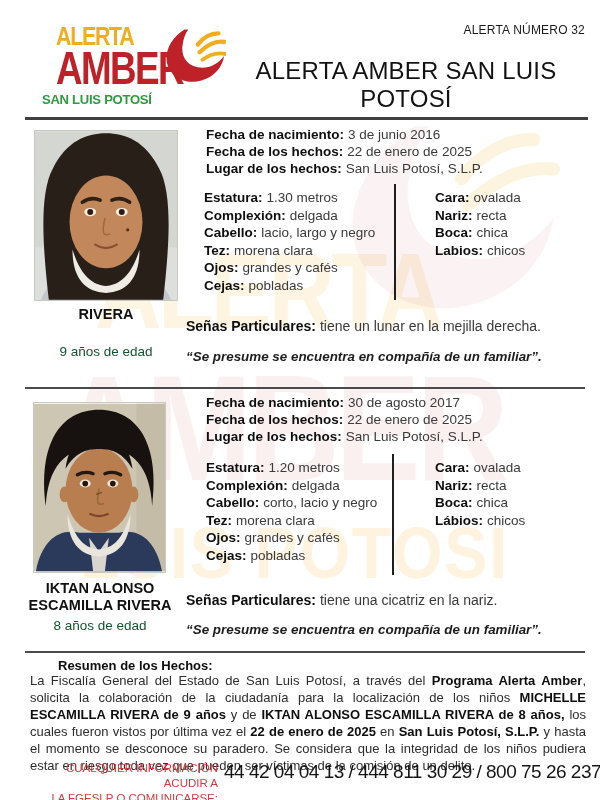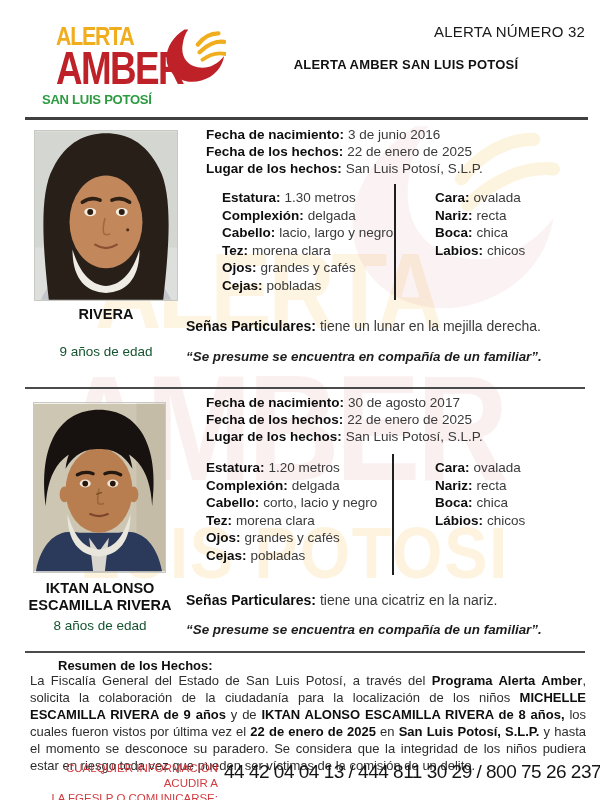--- a/index.html
+++ b/index.html
@@ -11,22 +11,22 @@
   .wm-alerta{left:95px;top:228px;font-size:108px;color:rgba(240,174,31,.13);transform:scaleX(.85);transform-origin:left;letter-spacing:-4px;}
   .wm-amber{left:58px;top:342px;font-size:150px;color:rgba(192,40,46,.07);transform:scaleX(.85);transform-origin:left;letter-spacing:-5px;}
   .wm-potosi{left:80px;top:512px;font-size:72px;color:rgba(240,174,31,.15);transform:scaleX(.9);transform-origin:left;letter-spacing:2px;}
   .content{position:relative;z-index:1;}
   
   .logo{left:42px;top:24px;width:170px;height:92px;}
   .logo-l1{margin-left:14px;font-size:26px;font-weight:bold;color:#F0AE1F;line-height:24px;letter-spacing:-1.5px;transform:scaleX(.82);transform-origin:left;}
   .logo-l2{margin-left:14px;font-size:46px;font-weight:bold;color:#BF2128;line-height:40px;letter-spacing:-2px;transform:scaleX(.8);transform-origin:left;}
   .logo-l3{font-size:13.5px;font-weight:bold;color:#2E9B41;margin-top:4px;letter-spacing:-.3px;transform:scaleX(.97);transform-origin:left;white-space:nowrap;}
   .swoosh{position:absolute;left:118px;top:2px;width:66px;height:58px;}
-  .alert-number{right:15px;top:23px;font-size:15px;color:#1a1a1a;letter-spacing:.2px;}
-  .main-title{left:226px;top:57px;width:360px;text-align:center;font-size:13px;font-weight:bold;color:#121212;letter-spacing:.2px;}
+  .alert-number{right:15px;top:23px;font-size:12px;color:#1a1a1a;letter-spacing:.2px;}
+  .main-title{left:226px;top:57px;width:360px;text-align:center;font-size:24px;font-weight:normal;color:#121212;letter-spacing:.2px;}
   
   .hline{position:absolute;background:#404040;}
   .vline{position:absolute;width:2px;background:#1f1f1f;}
   
   .photo{position:absolute;border:1px solid #c9c9c4;box-sizing:border-box;}
   .photo svg{display:block;width:100%;height:100%;}
   .name{position:absolute;text-align:center;font-weight:bold;font-size:14.5px;line-height:16.5px;color:#101010;}
   .age{position:absolute;text-align:center;font-size:13.5px;color:#14532d;}
   
   .row{font-size:13.5px;line-height:17px;white-space:nowrap;padding-left:20px;}
@@ -101,21 +101,21 @@
         <div>RIVERA</div>
       </div>
       <div class="age" style="left:10px;top:344px;width:192px;">9 años de edad</div>
 
       <div class="abs" style="left:186px;top:126px;">
         <div class="row"><span class="lbl">Fecha de nacimiento:</span><span class="val">3 de junio 2016</span></div>
         <div class="row"><span class="lbl">Fecha de los hechos:</span><span class="val">22 de enero de 2025</span></div>
         <div class="row"><span class="lbl">Lugar de los hechos:</span><span class="val">San Luis Potosí, S.L.P.</span></div>
       </div>
 
-      <div class="abs feat" style="left:202px;top:189px;">
+      <div class="abs feat" style="left:184px;top:189px;">
         <div class="row"><span class="lbl">Estatura:</span><span class="val">1.30 metros</span></div>
         <div class="row"><span class="lbl">Complexión:</span><span class="val">delgada</span></div>
         <div class="row"><span class="lbl">Cabello:</span><span class="val">lacio, largo y negro</span></div>
         <div class="row"><span class="lbl">Tez:</span><span class="val">morena clara</span></div>
         <div class="row"><span class="lbl">Ojos:</span><span class="val">grandes y cafés</span></div>
         <div class="row"><span class="lbl">Cejas:</span><span class="val">pobladas</span></div>
       </div>
       <div class="vline" style="left:394px;top:184px;height:116px;"></div>
       <div class="abs feat" style="left:415px;top:189px;">
         <div class="row"><span class="lbl">Cara:</span><span class="val">ovalada</span></div>

